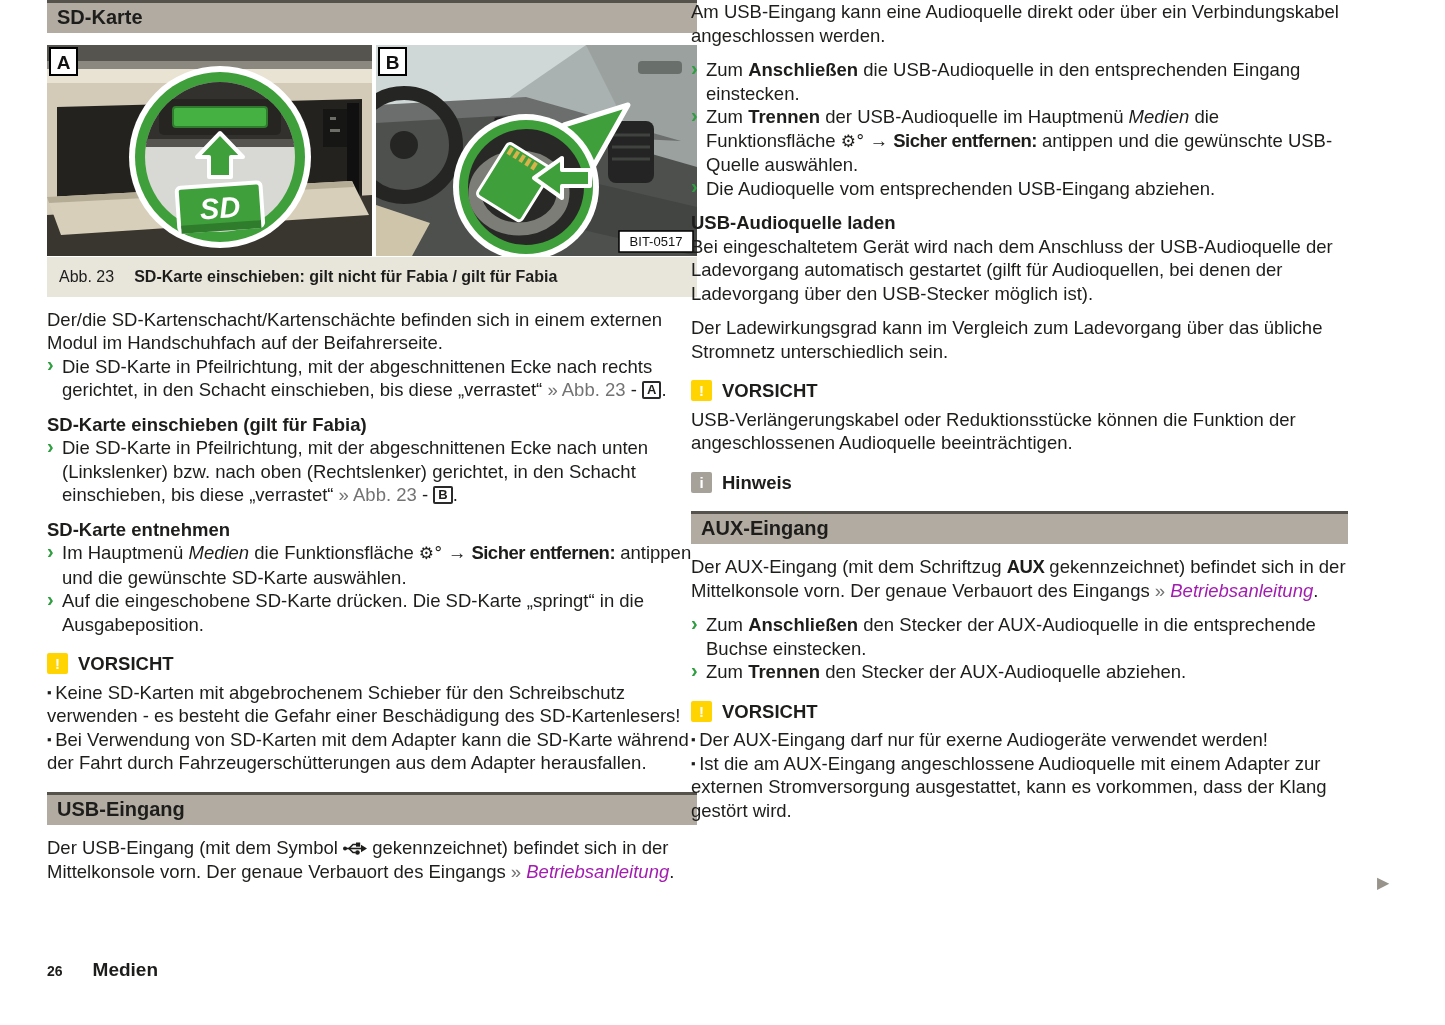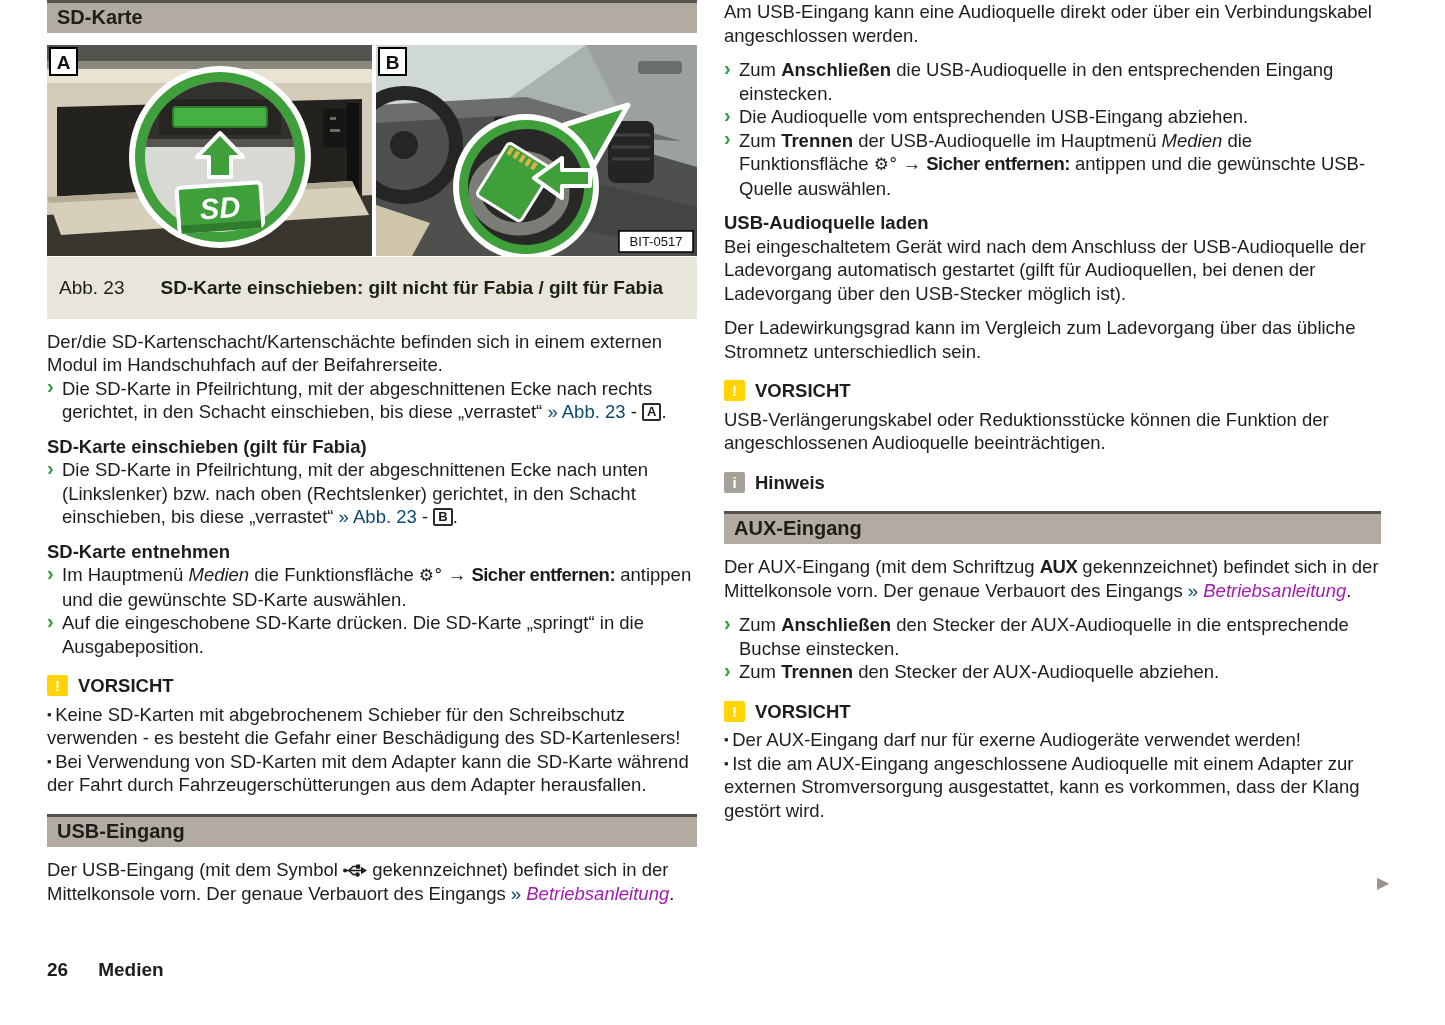--- a/index.html
+++ b/index.html
@@ -5,36 +5,36 @@
   html,body{margin:0;padding:0;}
   body{
     width:1445px;height:1025px;position:relative;overflow:hidden;
     background:#ffffff;color:#1d1d1b;
     font-family:"Liberation Sans",sans-serif;
     font-size:18.5px;line-height:23.5px;
     -webkit-hyphens:auto;hyphens:auto;
   }
   .col{position:absolute;top:0;}
   #col-left{left:47px;width:650px;}
-  #col-right{left:724px;width:657px;}
+  #col-right{left:691px;width:657px;}
   .first-left{margin-top:45px;}
   .first-right{margin-top:42px;}
 
   .section-bar{
     background:#b2aba1;border-top:3px solid #55524b;
     font-weight:700;font-size:20px;line-height:24px;
     padding:2px 10px 4px;margin-top:17px;
   }
   .section-bar.no-top{margin-top:0;}
 
   .figure{margin-top:12px;}
   .fig-panels{display:flex;gap:4px;}
   .fig-caption{
-    background:#e8e5da;padding:19px 12px;margin-top:1px;
-    display:flex;gap:36px;align-items:baseline;font-size:19px;
+    background:#e8e5da;padding:8px 12px;margin-top:1px;
+    display:flex;gap:20px;align-items:baseline;font-size:16px;
   }
   .cap-label{font-weight:400;}
   .cap-text{font-weight:700;text-align:center;}
 
   p.para{margin:11px 0 0;}
   p.tight{margin:0;}
   h4.subhead{margin:11px 0 0;font-size:18.5px;line-height:23.5px;font-weight:700;}
   .group{margin-top:11px;}
 
   .arrow-item{position:relative;padding-left:15px;margin:0;}
@@ -49,37 +49,37 @@
     width:21px;height:21px;flex:0 0 21px;border-radius:2px;
     display:flex;align-items:center;justify-content:center;
     color:#fff;font-weight:700;font-size:15px;line-height:15px;
   }
   .note-icon.warn{background:#ffd400;}
   .note-icon.info{background:#a6a29a;}
   .note-body p{margin:0;}
 
   .seg-b{font-weight:700;}
   .seg-i{font-style:italic;}
-  .seg-link{color:#0c4a6e;}
+  .seg-link{color:#737373;}
   .seg-ilink{color:#a21caf;font-style:italic;}
   .seg-btn{font-weight:700;letter-spacing:-0.5px;}
   .seg-key{
     display:inline-block;border:2px solid #2a2a2a;border-radius:2px;
     padding:0 3px;line-height:14px;font-size:13px;font-weight:700;
     vertical-align:2px;background:#fff;
   }
   .seg-sq{font-size:13px;vertical-align:2px;}
   .icon-gear{font-family:"DejaVu Sans",sans-serif;font-size:17px;}
   .usb-icon{display:inline-block;vertical-align:-1px;}
 
   #page-footer{
     position:absolute;left:47px;top:958px;
     display:flex;gap:30px;align-items:baseline;font-weight:700;
   }
-  #footer-page-number{font-size:19px;}
+  #footer-page-number{font-size:14px;}
   #footer-chapter{font-size:19px;}
 
   #next-page-arrow{
     position:absolute;left:1377px;top:871px;
     color:#98948c;font-size:16px;
   }
   svg text{font-family:"Liberation Sans",sans-serif;}
 </style>
 </head>
 <body>
@@ -207,22 +207,22 @@
           <circle cx="2" cy="6.5" r="2" fill="#1d1d1b"></circle>
         </svg></span><span> gekennzeichnet) befindet sich in der Mittelkonsole vorn. Der genaue Verbauort des Eingangs </span><span class="seg-link">» </span><span class="seg-ilink">Betriebsanleitung</span><span>.</span></p>
 </div>
 
 <div class="col" id="col-right">
 
   <p class="para first-right tight">Am USB-Eingang kann eine Audioquelle direkt oder über ein Verbindungskabel angeschlossen werden.</p>
 
   <div class="group">
     <p class="arrow-item"><span>Zum </span><span class="seg-b">Anschließen</span><span> die USB-Audioquelle in den entsprechenden Eingang einstecken.</span></p>
+    <p class="arrow-item"><span>Zum </span><span class="seg-b">Trennen</span><span> der USB-Audioquelle im Hauptmenü </span><span class="seg-i">Medien</span><span> die Funktionsfläche </span><span class="icon-gear">⚙°</span><span> → </span><span class="seg-btn">Sicher entfernen:</span><span> antippen und die gewünschte USB-Quelle auswählen.</span></p>
     <p class="arrow-item"><span>Die Audioquelle vom entsprechenden USB-Eingang abziehen.</span></p>
-    <p class="arrow-item"><span>Zum </span><span class="seg-b">Trennen</span><span> der USB-Audioquelle im Hauptmenü </span><span class="seg-i">Medien</span><span> die Funktionsfläche </span><span class="icon-gear">⚙°</span><span> → </span><span class="seg-btn">Sicher entfernen:</span><span> antippen und die gewünschte USB-Quelle auswählen.</span></p>
   </div>
 
   <h4 class="subhead">USB-Audioquelle laden</h4>
   <p class="tight">Bei eingeschaltetem Gerät wird nach dem Anschluss der USB-Audioquelle der Ladevorgang automatisch gestartet (gilft für Audioquellen, bei denen der Ladevorgang über den USB-Stecker möglich ist).</p>
   <p class="para">Der Ladewirkungsgrad kann im Vergleich zum Ladevorgang über das übliche Stromnetz unterschiedlich sein.</p>
 
   <div class="note">
     <div class="note-head">
       <span class="note-icon warn">!</span>
       <span>VORSICHT</span>

